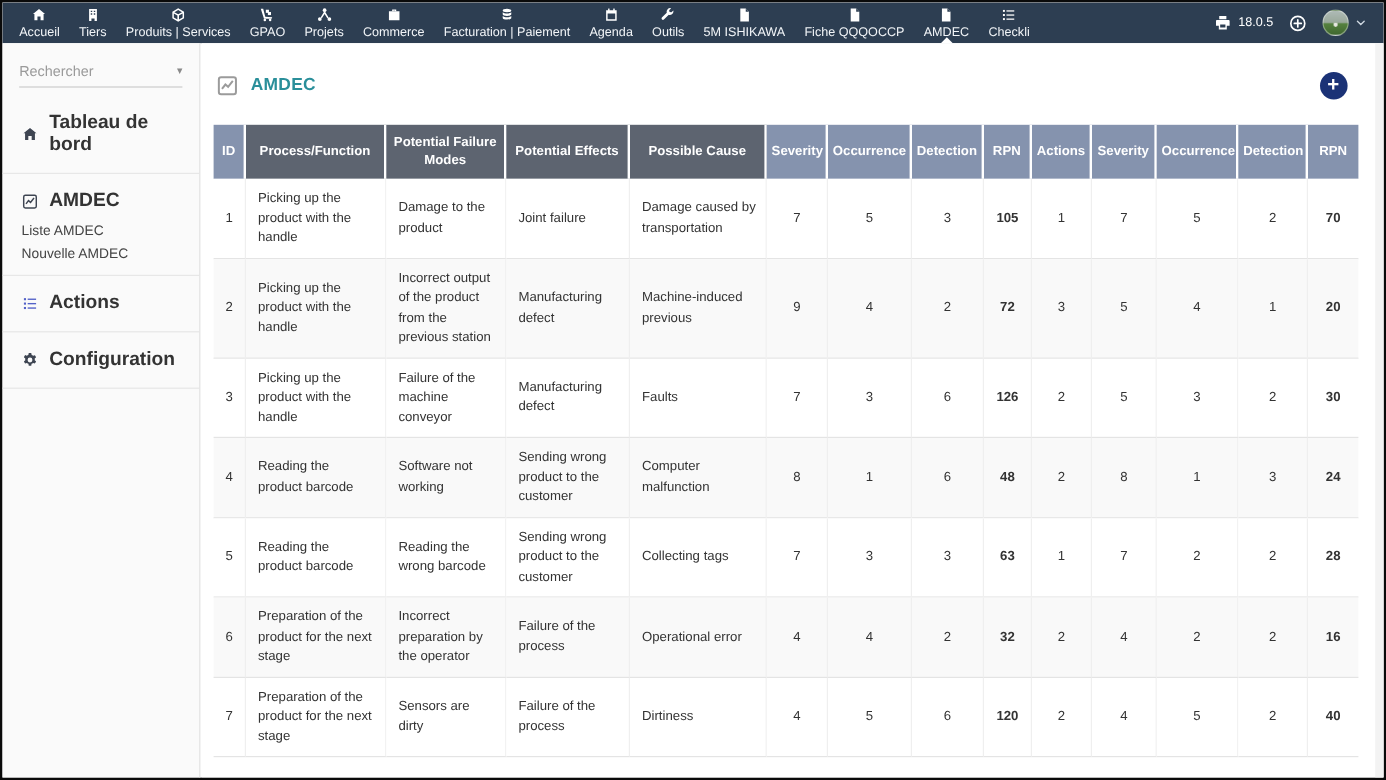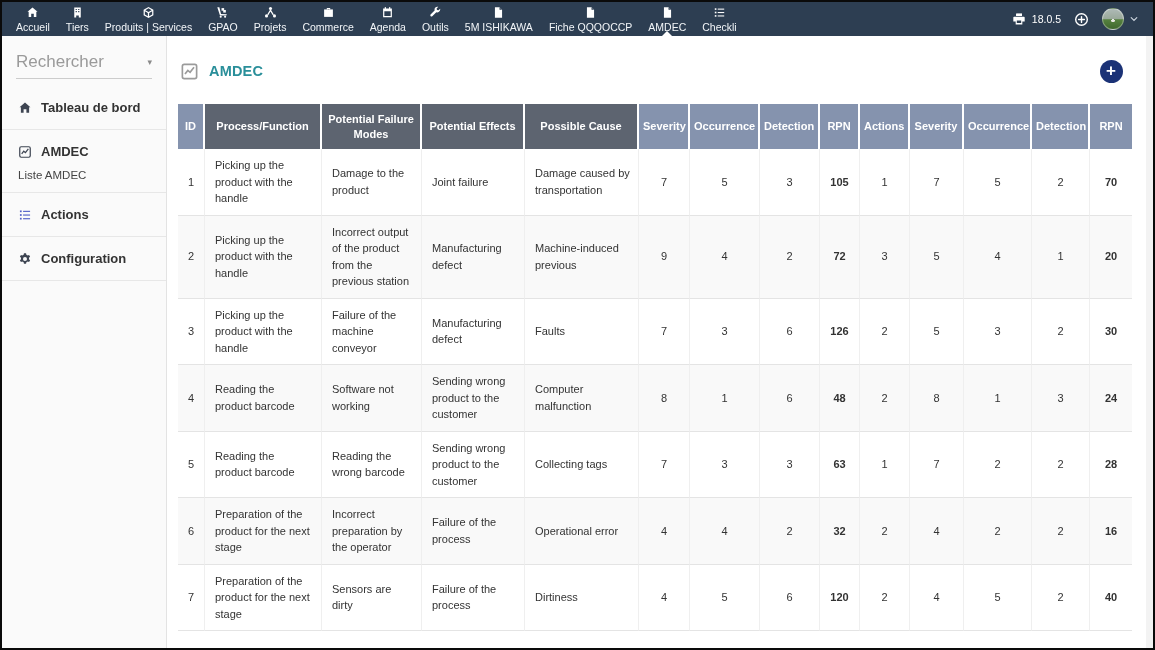--- a/index.html
+++ b/index.html
@@ -42,27 +42,27 @@
   .chev { width:10px; height:10px; color:#cdd6df; }
   
   .sidebar {
     position:absolute; top:34px; left:0; bottom:0; width:165px;
     background:#fafafa; border-right:1px solid #e3e3e3;
   }
   .search { display:flex; align-items:center; margin:16px 14px 10px 14px;
     border-bottom:1px solid #ccc; padding-bottom:6px; }
   .search input {
     flex:1; min-width:0; border:none; outline:none; background:transparent;
-    font-family:"Liberation Sans",sans-serif; font-size:17px; color:#555;
+    font-family:"Liberation Sans",sans-serif; font-size:12px; color:#555;
   }
   .search input::placeholder { color:#9a9a9a; }
   .search .caret { font-size:9px; color:#8a8a8a; padding-left:4px; }
   .side-menu { margin-top:14px; }
   .side-item { display:flex; align-items:center; gap:9px; padding:7px 16px;
-    font-size:13px; color:#3c3c3c; cursor:pointer; }
+    font-size:16px; color:#3c3c3c; cursor:pointer; }
   .side-item.bold { font-weight:bold; color:#333; }
   .side-item.sub { padding:3px 16px 4px 16px; font-size:11.5px; color:#444; }
   .side-item .ic { width:14px; height:14px; color:#3e4552; flex:0 0 auto; }
   .side-divider { border-top:1px solid #e7e7e7; margin:7px 0; }
   
   .main { position:absolute; top:34px; left:166px; right:0; bottom:0; background:#fff; overflow:hidden; }
   .page-head { display:flex; align-items:center; padding:16px 20px 6px 12px; }
   .title-ic { width:19px; height:19px; color:#9b9b9b; margin-right:10px; }
   .page-title { font-size:14.5px; font-weight:bold; color:var(--c-teal,#2a8f9a); letter-spacing:.2px; }
   .add-btn { margin-left:auto; width:44px; height:38px; background:#fff; border:none;
@@ -138,20 +138,28 @@
         </div>
         <div class="nav-item">
           <svg viewBox="0 0 16 16" class="ic">
             <path fill="currentColor" d="M2.6 4.2h10.8v9.2H2.6Z"></path>
             <path fill="currentColor" d="M5.9 4.2V2.4h4.2v1.8H8.8V3.6H7.2v.6Z"></path>
           </svg>
           <span>Commerce</span>
         </div>
         <div class="nav-item">
           <svg viewBox="0 0 16 16" class="ic">
+            <ellipse fill="currentColor" cx="8" cy="3.4" rx="4.4" ry="1.7"></ellipse>
+            <path fill="currentColor" d="M3.6 5.2c.9.8 2.5 1.3 4.4 1.3s3.5-.5 4.4-1.3v2.1c0 .9-2 1.7-4.4 1.7S3.6 8.2 3.6 7.3Z"></path>
+            <path fill="currentColor" d="M3.6 8.9c.9.8 2.5 1.3 4.4 1.3s3.5-.5 4.4-1.3V11c0 .9-2 1.7-4.4 1.7S3.6 11.9 3.6 11Z"></path>
+          </svg>
+          <span>Facturation | Paiement</span>
+        </div>
+        <div class="nav-item">
+          <svg viewBox="0 0 16 16" class="ic">
             <path fill="currentColor" fill-rule="evenodd" d="M2.6 3.2h10.8v10.6H2.6Zm1.5 3.2v5.9h7.8V6.4Z"></path>
             <rect fill="currentColor" x="4.6" y="1.4" width="1.5" height="2.4"></rect>
             <rect fill="currentColor" x="9.9" y="1.4" width="1.5" height="2.4"></rect>
           </svg>
           <span>Agenda</span>
         </div>
         <div class="nav-item">
           <svg viewBox="0 0 16 16" class="ic">
             <path fill="currentColor" d="M13.8 4.2a3.7 3.7 0 0 1-4.8 3.5l-5 5a1.5 1.5 0 0 1-2.1-2.1l5-5A3.7 3.7 0 0 1 11.4 1l-2 2 .4 1.9 1.9.4 2-2c.1.3.1.6.1.9Z"></path>
           </svg>
@@ -226,20 +234,23 @@
         <div class="side-divider"></div>
         <div class="side-item bold">
           <svg viewBox="0 0 16 16" class="ic">
             <rect x="2" y="2" width="12" height="12" rx="1.6" fill="none" stroke="currentColor" stroke-width="1.4"></rect>
             <path d="M4.2 10.2 6.6 7.1l1.9 1.6 3.3-4.2" fill="none" stroke="currentColor" stroke-width="1.4"></path>
           </svg>
           <span>AMDEC</span>
         </div>
         <div class="side-item sub">
           <span>Liste AMDEC</span>
+        </div>
+        <div class="side-item sub">
+          <span>Nouvelle AMDEC</span>
         </div>
         <div class="side-divider"></div>
         <div class="side-item bold">
           <svg viewBox="0 0 16 16" class="ic" style="color: rgb(84, 98, 200);">
             <rect fill="currentColor" x="2.2" y="2.8" width="2" height="2"></rect>
             <rect fill="currentColor" x="5.8" y="3.2" width="8" height="1.3"></rect>
             <rect fill="currentColor" x="2.2" y="7" width="2" height="2"></rect>
             <rect fill="currentColor" x="5.8" y="7.4" width="8" height="1.3"></rect>
             <rect fill="currentColor" x="2.2" y="11.2" width="2" height="2"></rect>
             <rect fill="currentColor" x="5.8" y="11.6" width="8" height="1.3"></rect>

